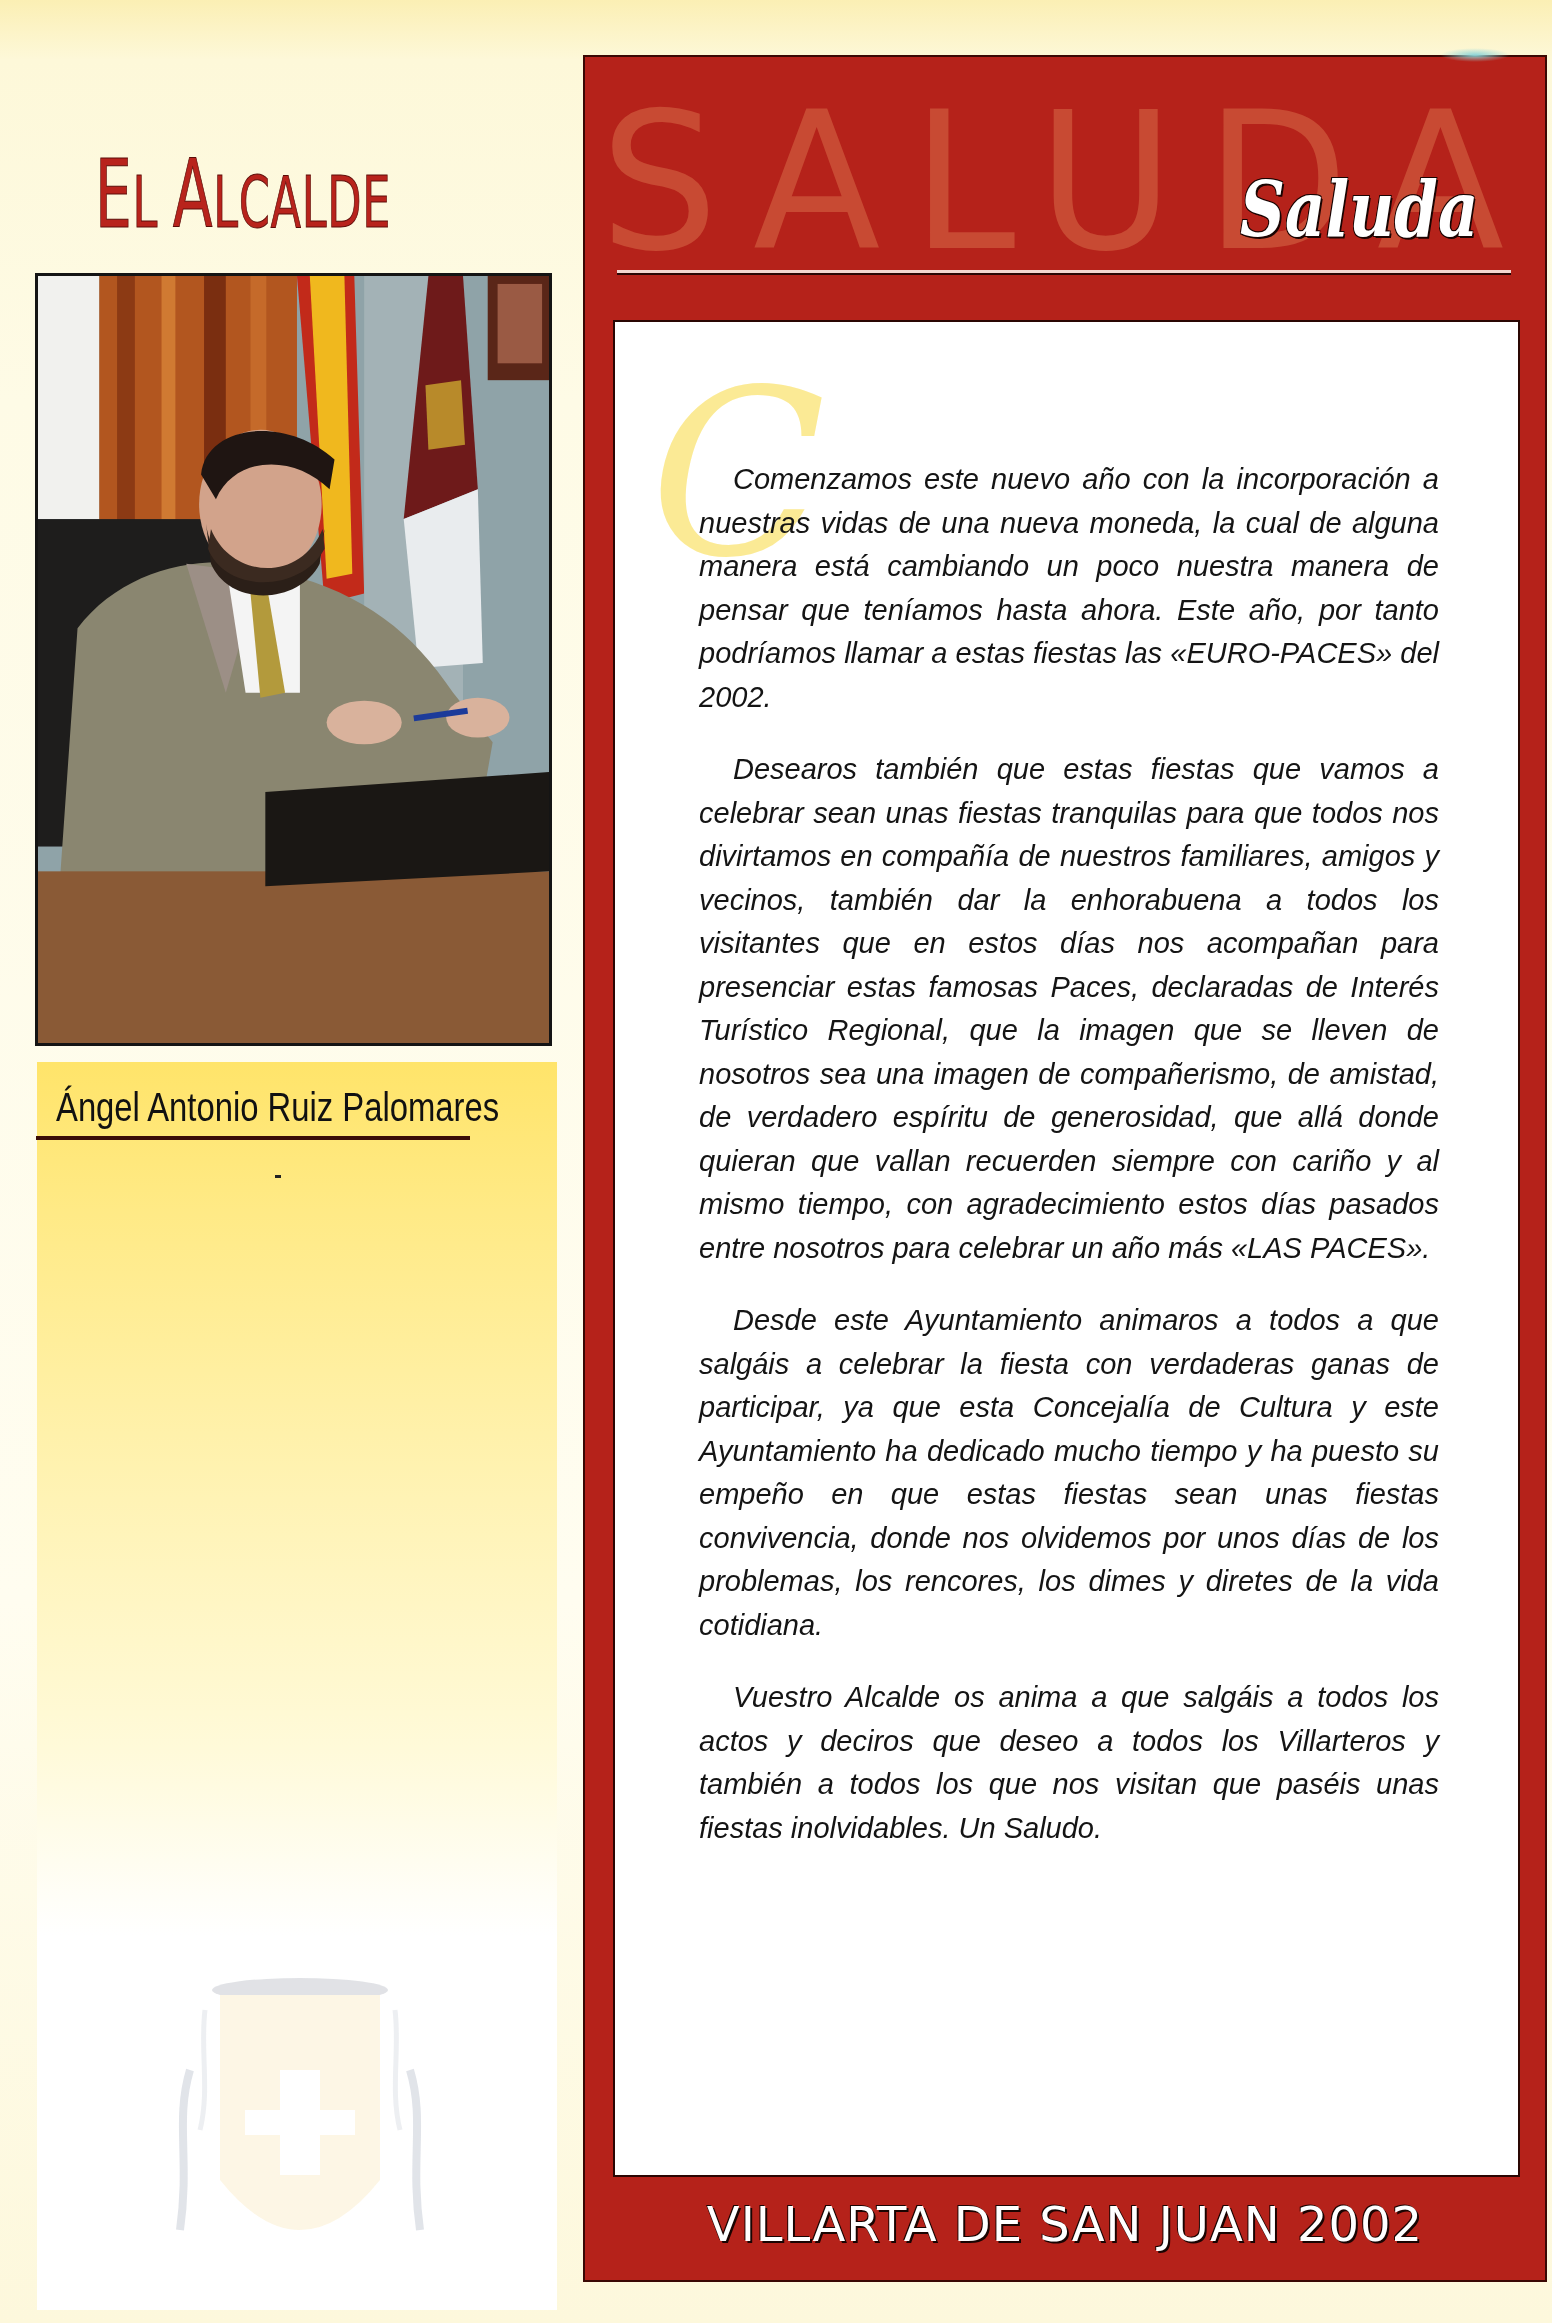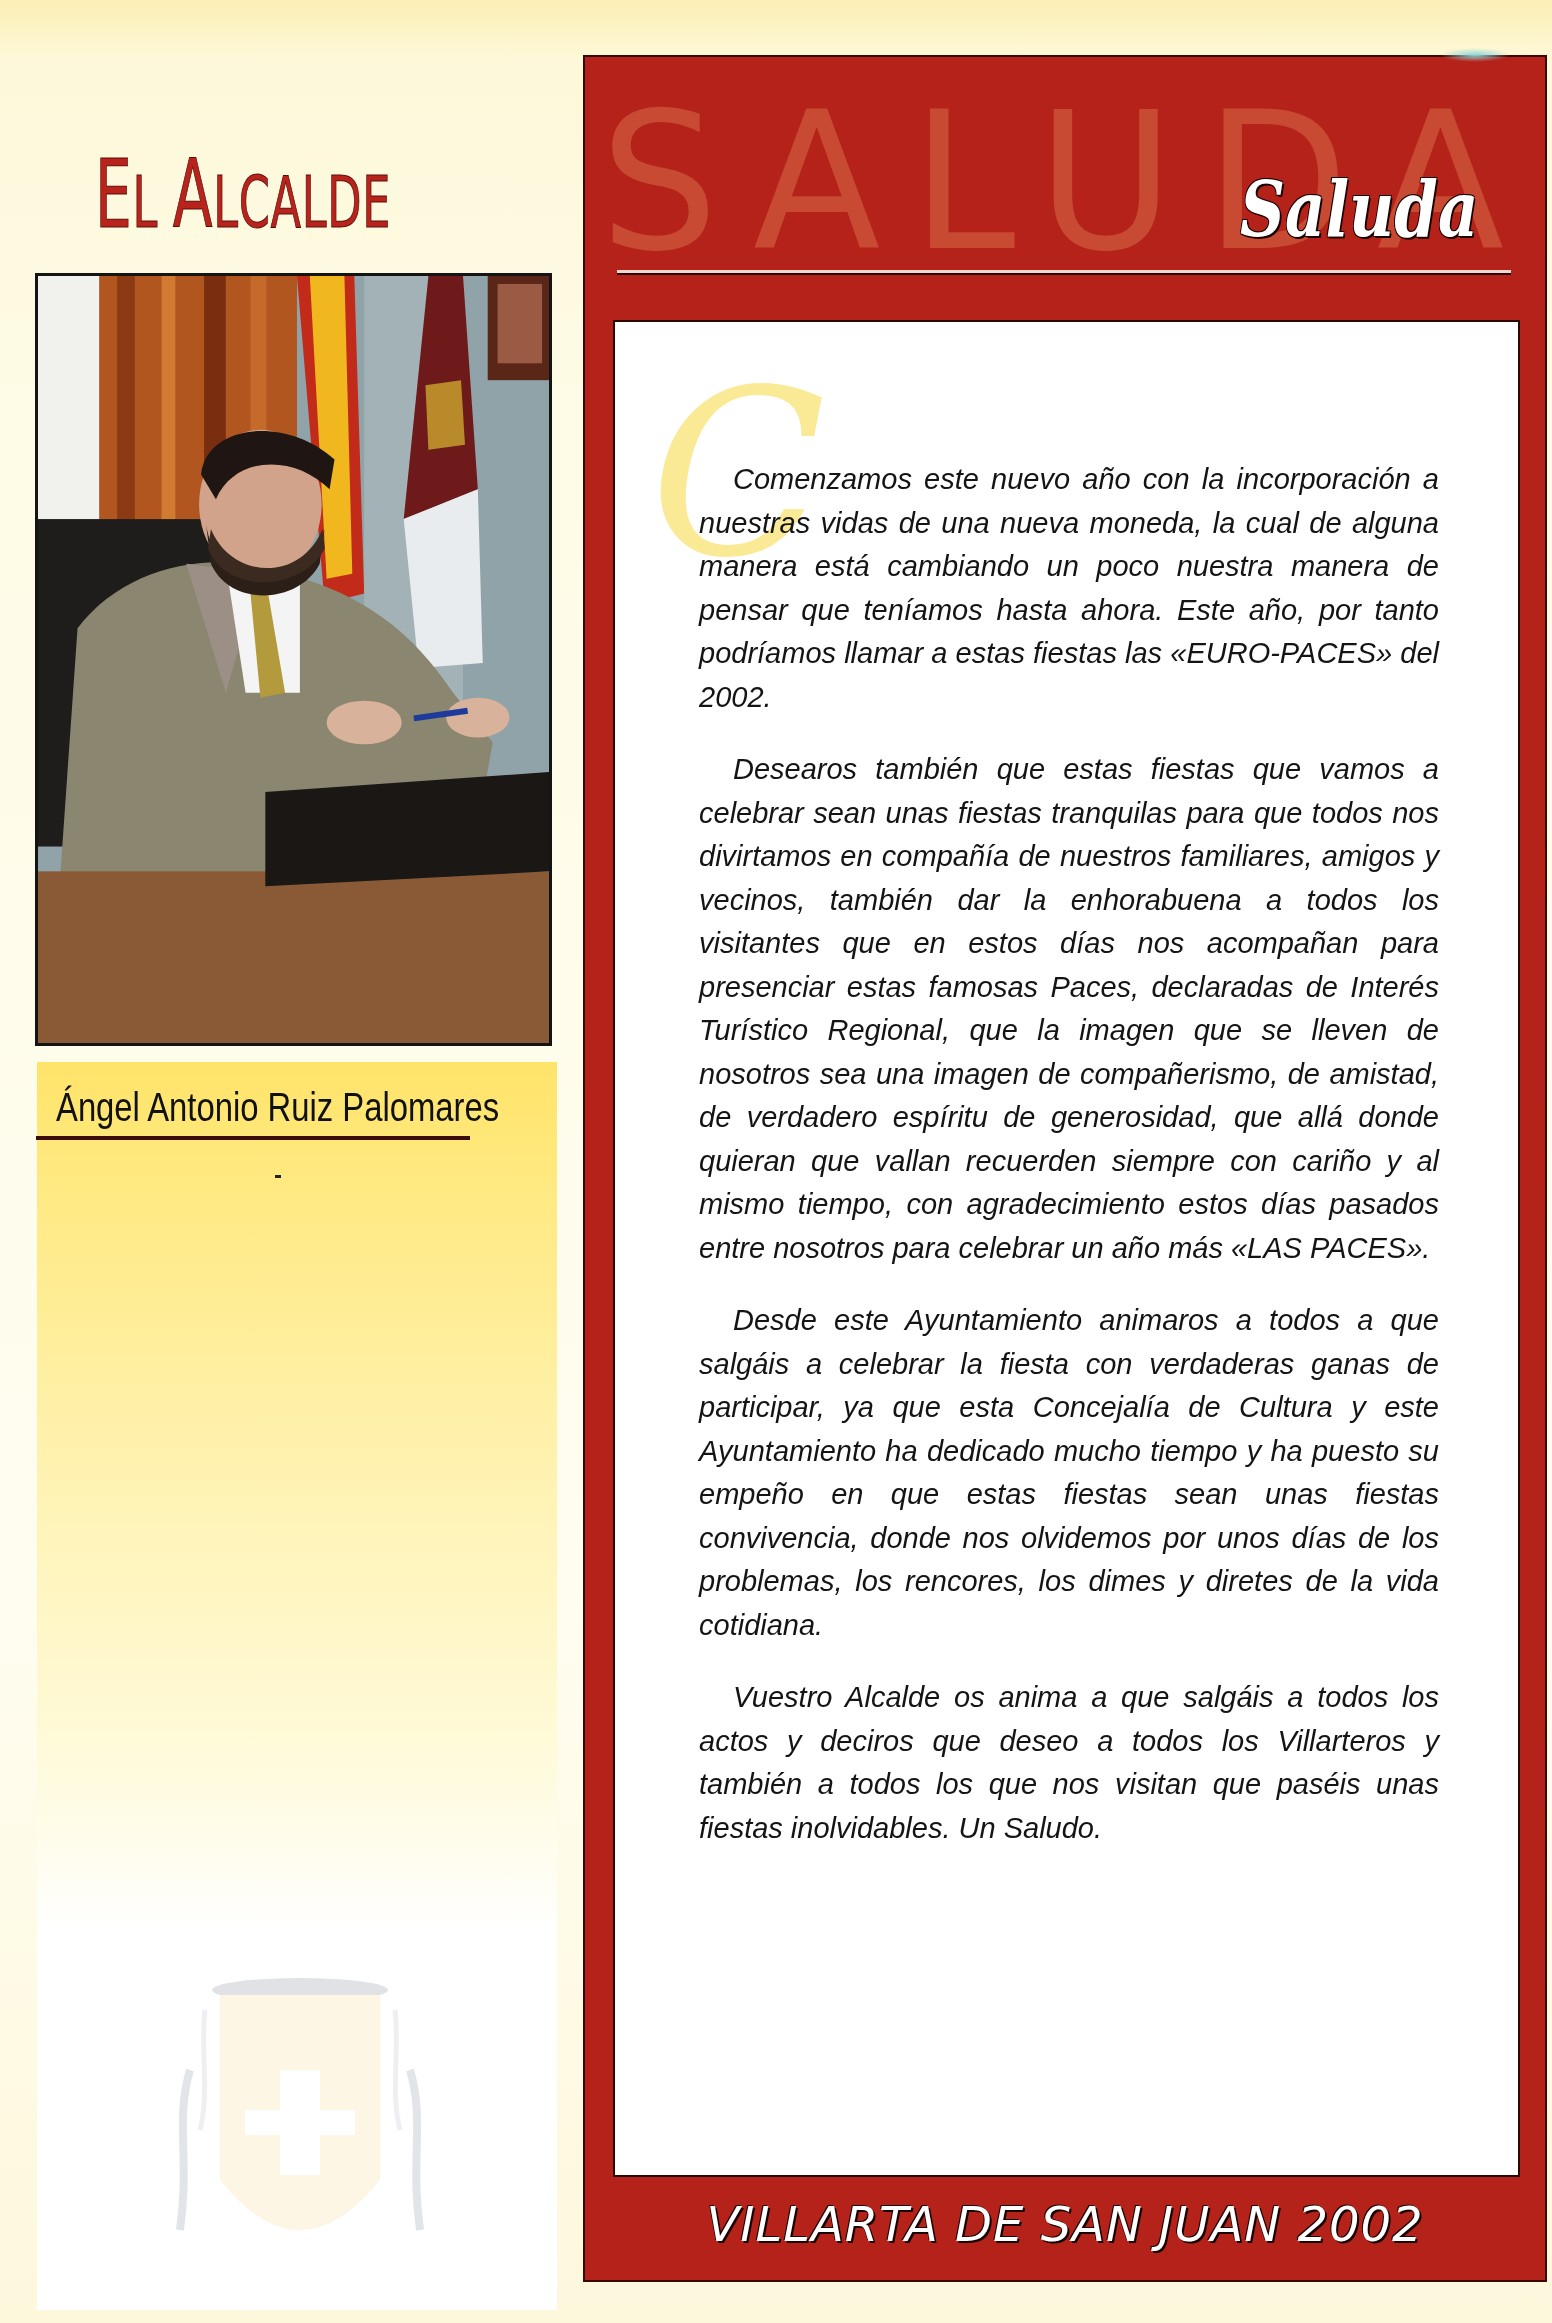--- a/index.html
+++ b/index.html
@@ -81,21 +81,20 @@
     color: #141414; text-align: justify;
   }
   .body-text p { margin: 0 0 29px 8px; text-indent: 34px; hyphens: manual; font-style: italic; }
   .body-text p:first-child { text-indent: 34px; }
 
   .footer-text {
     position: absolute; left: 588px; top: 2196px; width: 954px; text-align: center;
     font-family: "DejaVu Sans", sans-serif; font-size: 48px; color: #ffffff;
     letter-spacing: 1px; white-space: nowrap;
     text-shadow: 2px 2px 0 #1a0402, -1px -1px 0 #1a0402;
-    font-style: italic;
   }
   .smudge {
     position: absolute; left: 1440px; top: 48px; width: 70px; height: 14px;
     background: radial-gradient(ellipse at center, #8fd6d8 0%, rgba(143,214,216,0) 70%);
   }
 </style>
 </head>
 <body>
 
 <div class="left-title">

